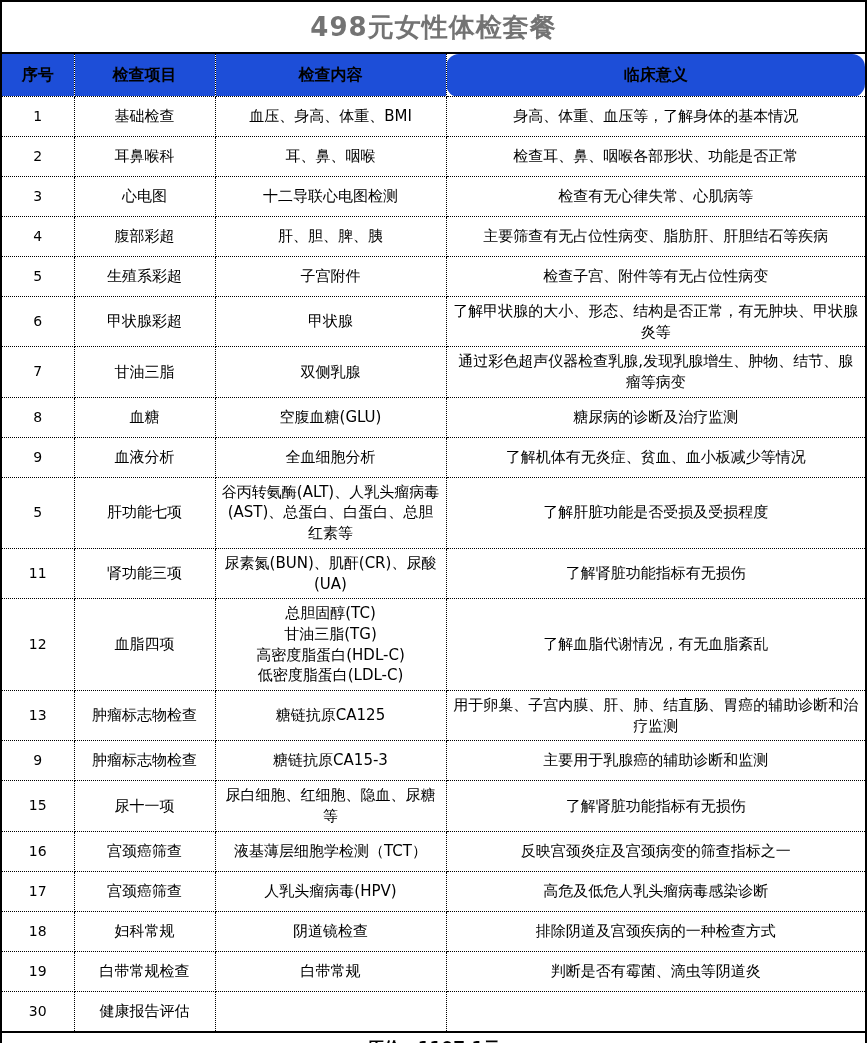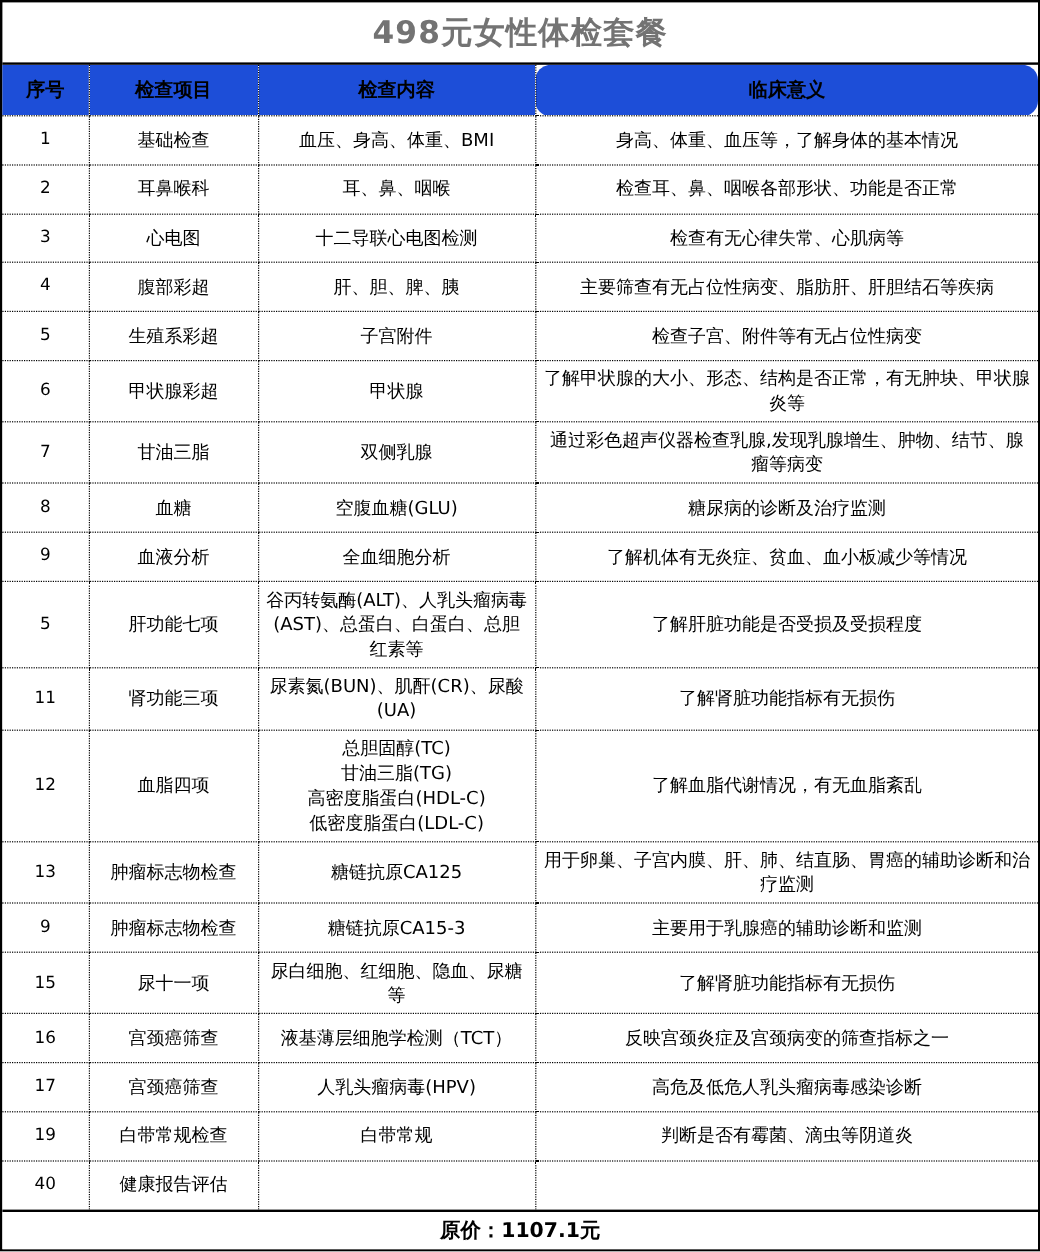--- a/index.html
+++ b/index.html
@@ -206,27 +206,33 @@
       <td class="col-content">液基薄层细胞学检测（TCT）</td>
       <td class="col-meaning">反映宫颈炎症及宫颈病变的筛查指标之一</td>
     </tr>
         <tr>
       <td class="col-no">17</td>
       <td class="col-item">宫颈癌筛查</td>
       <td class="col-content">人乳头瘤病毒(HPV)</td>
       <td class="col-meaning">高危及低危人乳头瘤病毒感染诊断</td>
     </tr>
         <tr>
+      <td class="col-no">18</td>
+      <td class="col-item">妇科常规</td>
+      <td class="col-content">阴道镜检查</td>
+      <td class="col-meaning">排除阴道及宫颈疾病的一种检查方式</td>
+    </tr>
+        <tr>
       <td class="col-no">19</td>
       <td class="col-item">白带常规检查</td>
       <td class="col-content">白带常规</td>
       <td class="col-meaning">判断是否有霉菌、滴虫等阴道炎</td>
     </tr>
         <tr>
-      <td class="col-no">40</td>
+      <td class="col-no">30</td>
       <td class="col-item">健康报告评估</td>
       <td class="col-content"></td>
       <td class="col-meaning"></td>
     </tr>
       </tbody>
   </table>
 
   <div class="price-bar">原价：1107.1元</div>
 
 </div>

